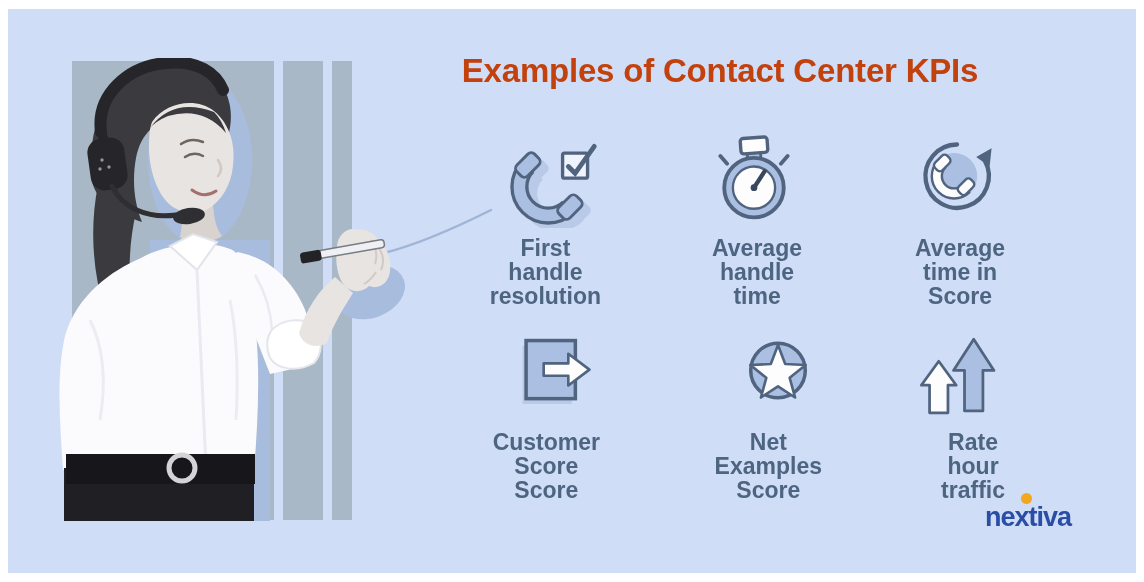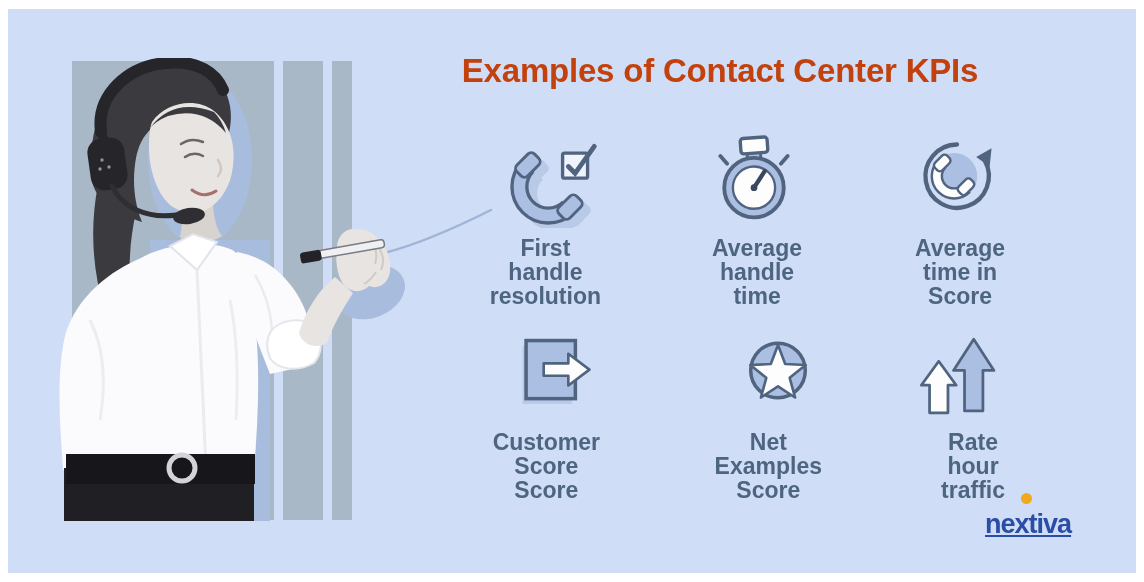--- a/index.html
+++ b/index.html
@@ -35,21 +35,21 @@
   .c1{left:403px;top:123px;} .c2{left:604px;top:123px;} .c3{left:807px;top:123px;}
   .c4{left:402px;top:321px;} .c5{left:624px;top:321px;} .c6{left:807px;top:321px;}
   .brand{
     position:absolute;left:977px;top:486px;height:40px;
     color:#2a4da6;font-size:27px;font-weight:bold;letter-spacing:-1px;
   }
   .brand-dot{
     position:absolute;left:36px;top:-2px;width:11px;height:11px;border-radius:50%;
     background:#f2a81d;
   }
-  .brand-text{position:relative;top:14px;text-decoration:underline;}
+  .brand-text{position:relative;top:7px;}
 </style>
 </head>
 <body>
 
 <div class="canvas">
 
   <div class="panel"></div>
   <div class="bar bar2"></div>
   <div class="bar bar3"></div>
 

